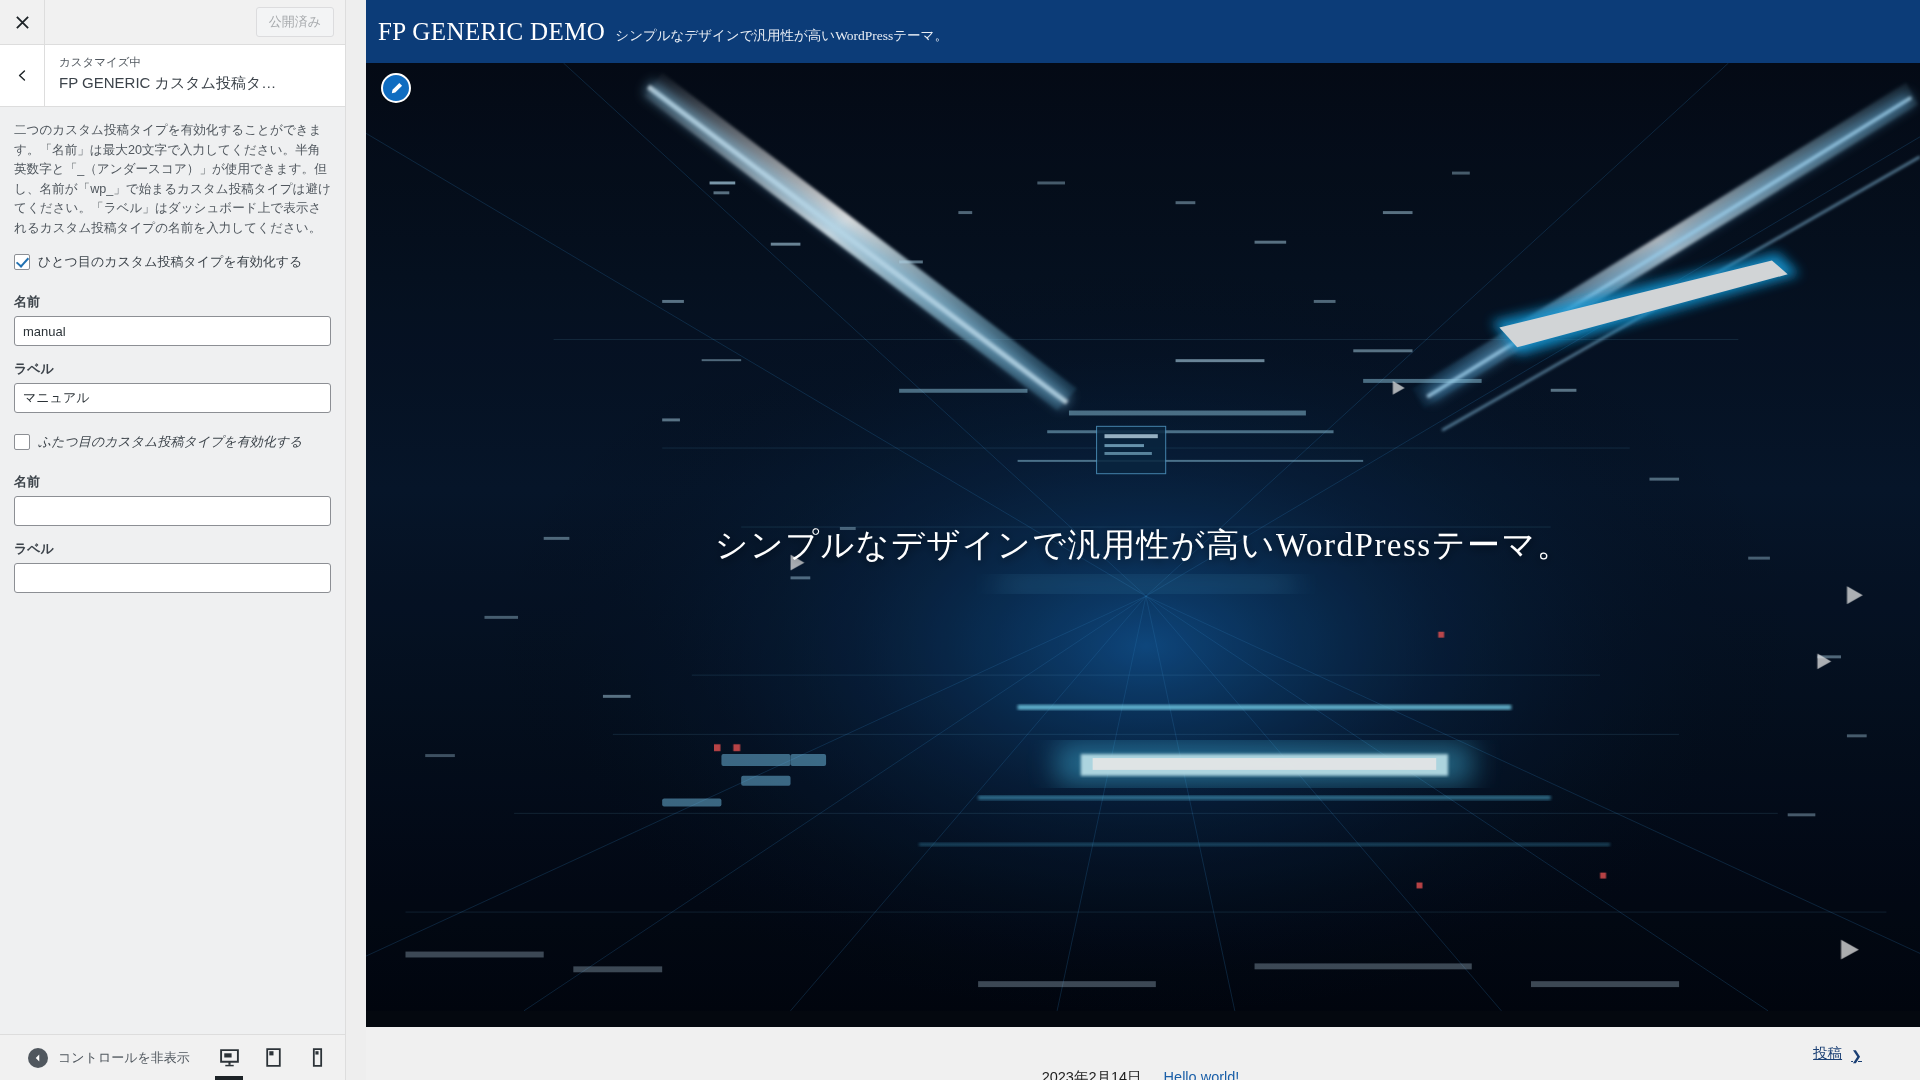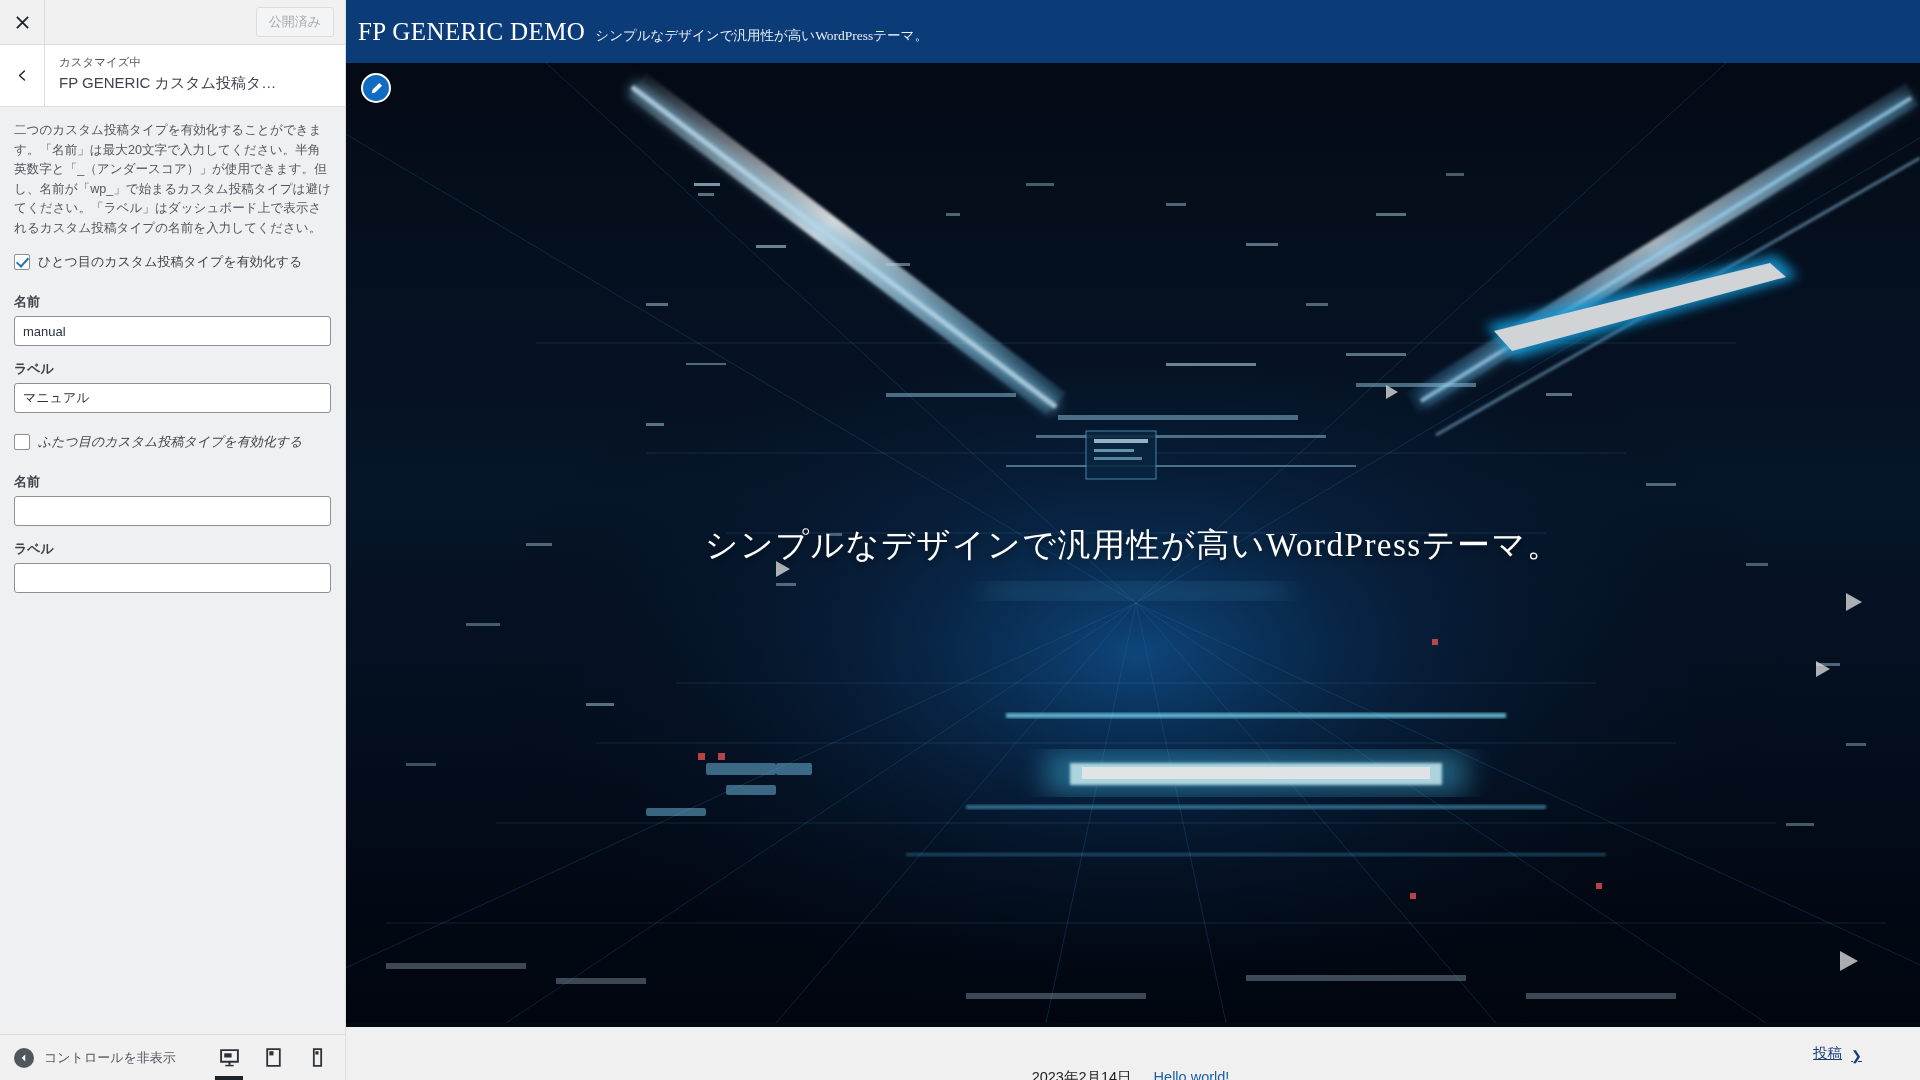--- a/index.html
+++ b/index.html
@@ -4,21 +4,21 @@
 <style>
   * { box-sizing: border-box; margin: 0; padding: 0; }
   html, body {
     width: 1920px; height: 1080px;
     overflow: hidden;
     font-family: "Liberation Sans", sans-serif;
     background: #eeeeee;
   }
 
   
-  .app { position: relative; width: 1920px; height: 1080px; display: flex; }
+  .app { position: relative; width: 1920px; height: 1080px; display: flex; gap: 20px; }
 
   
   .customizer {
     width: 346px; height: 1080px;
     background: #eff0f1;
     display: flex; flex-direction: column;
     position: relative;
     border-right: 1px solid #dddddd;
     flex: 0 0 346px;
   }
@@ -144,21 +144,21 @@
   
   .cz-footer {
     height: 46px; flex: 0 0 46px;
     background: #f1f1f1;
     border-top: 1px solid #dddddd;
     display: flex; align-items: center;
     position: relative;
   }
   .cz-collapse {
     display: flex; align-items: center;
-    padding-left: 14px; cursor: pointer;
+    padding-left: 28px; cursor: pointer;
     flex: 1 1 auto;
   }
   .cz-collapse-ico {
     width: 20px; height: 20px; border-radius: 50%;
     background: #50575e;
     display: flex; align-items: center; justify-content: center;
     margin-right: 10px;
   }
   .cz-collapse-ico svg { width: 10px; height: 10px; }
   .cz-collapse-txt { font-size: 13px; color: #50575e; }

